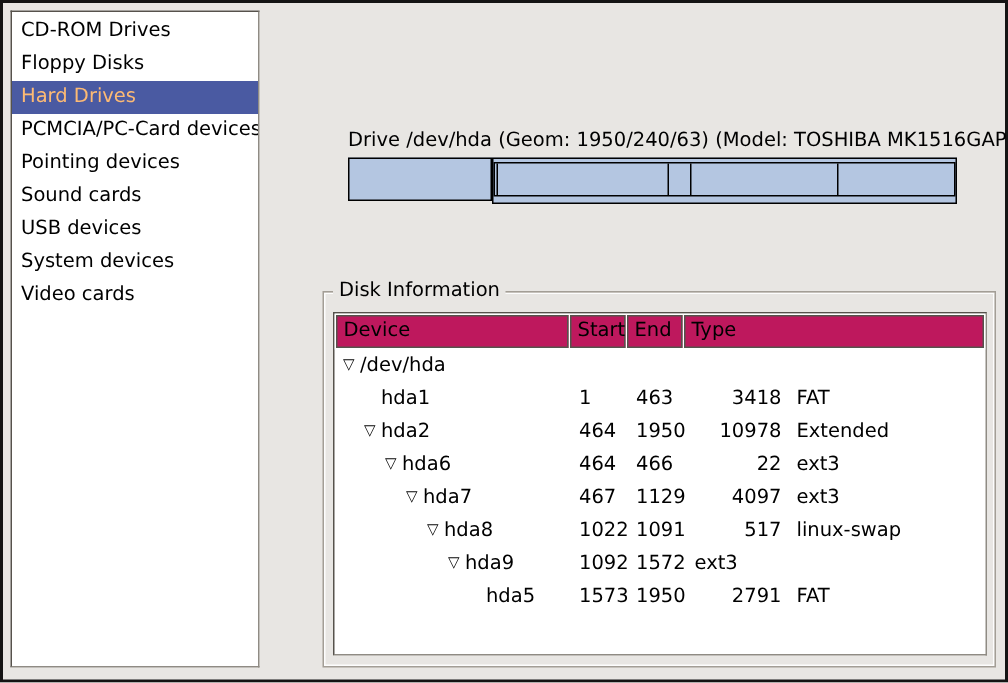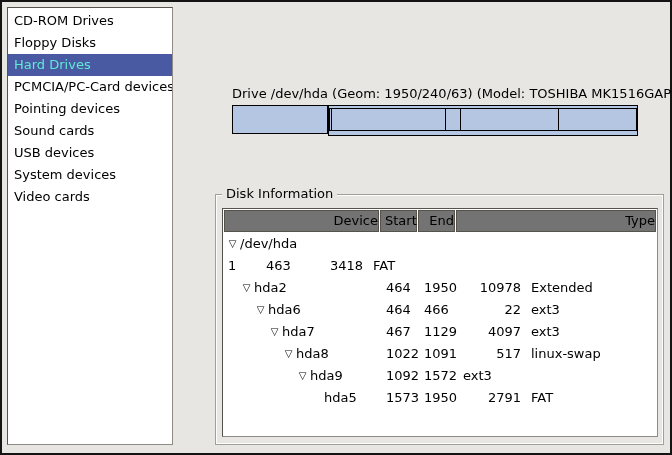--- a/index.html
+++ b/index.html
@@ -19,21 +19,21 @@
   }
   .window-frame{position:absolute;inset:0;border:2px solid #141414;}
 
   
   .sidebar{
     position:absolute;left:5px;top:5px;width:166px;height:438px;
     background:#fff;border:1px solid;border-color:var(--dark) var(--mid) var(--mid) var(--dark);
     padding-top:2px;overflow:hidden;
   }
   .sidebar-item{height:22px;line-height:22px;padding-left:6px;white-space:nowrap;}
-  .sidebar-item.selected{background:var(--sel-bg);color:#5eead4;}
+  .sidebar-item.selected{background:var(--sel-bg);color:#fdba74;}
 
   
   .drive-label{position:absolute;left:230px;top:84px;width:406px;text-align:center;white-space:nowrap;}
   .partition-bar{position:absolute;left:230px;top:103px;width:406px;height:31px;}
   .seg-primary{position:absolute;top:0;height:29px;background:var(--part-fill);border:1px solid #000;}
   .seg-ext{position:absolute;top:0;height:31px;background:var(--part-fill);border:1px solid #000;}
   .ext-inner{position:absolute;left:0;right:0;top:2px;bottom:4px;border:1px solid #000;display:flex;}
   .logical{height:100%;border-left:1px solid #000;}
   .logical.first{border-left:none;min-width:1px;}
 
@@ -48,22 +48,22 @@
   }
 
   
   .disk-table{
     position:absolute;left:6px;top:13px;right:5px;bottom:7px;
     background:#fff;border:1px solid;border-color:var(--dark) var(--mid) var(--mid) var(--dark);
     overflow:hidden;
   }
   .thead{display:flex;gap:1px;padding:1px;background:#fff;}
   .th{
-    background:#737373;border:1px solid var(--dark);
-    height:22px;line-height:20px;padding-left:4px;white-space:nowrap;text-align:right;
+    background:#be185d;border:1px solid var(--dark);
+    height:22px;line-height:20px;padding-left:4px;white-space:nowrap;
   }
   .th-device{width:155px;} .th-start{width:37px;} .th-end{width:37px;}
   .th-size{width:67px;} .th-type{flex:1;}
   .tbody{position:relative;}
   .trow{display:flex;height:22px;line-height:22px;}
   .cell{white-space:nowrap;overflow:hidden;}
   .cell-device{width:158px;display:flex;align-items:center;padding-left:2px;}
   .cell-start{width:38px;padding-left:5px;}
   .cell-end{width:38px;padding-left:5px;}
   .cell-size{width:68px;text-align:right;padding-right:4px;}
@@ -122,20 +122,25 @@
               <span class="indent" style="width: 0px;"></span>
               <span class="expander">▽</span>
               <span>/dev/hda</span>
             </div>
             <div class="cell cell-start"></div>
             <div class="cell cell-end"></div>
             <div class="cell cell-size"></div>
             <div class="cell cell-type"></div>
           </div>
           <div class="trow">
+            <div class="cell cell-device">
+              <span class="indent" style="width: 14px;"></span>
+              <span class="expander"></span>
+              <span>hda1</span>
+            </div>
             <div class="cell cell-start">1</div>
             <div class="cell cell-end">463</div>
             <div class="cell cell-size">3418</div>
             <div class="cell cell-type">FAT</div>
           </div>
           <div class="trow">
             <div class="cell cell-device">
               <span class="indent" style="width: 14px;"></span>
               <span class="expander">▽</span>
               <span>hda2</span>

